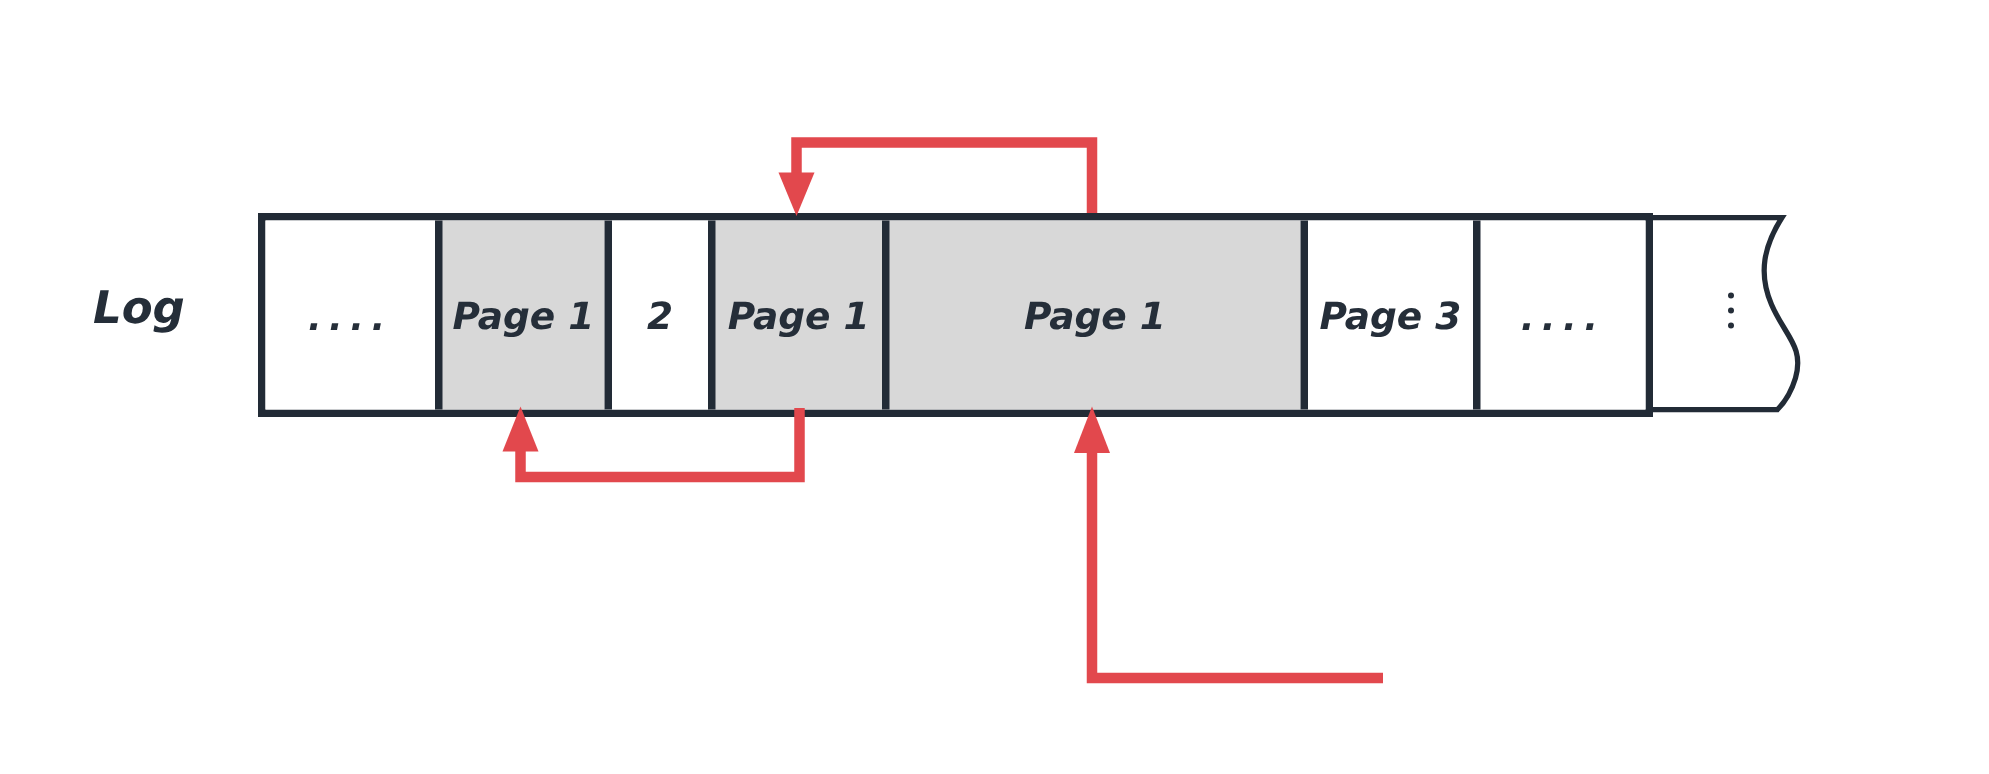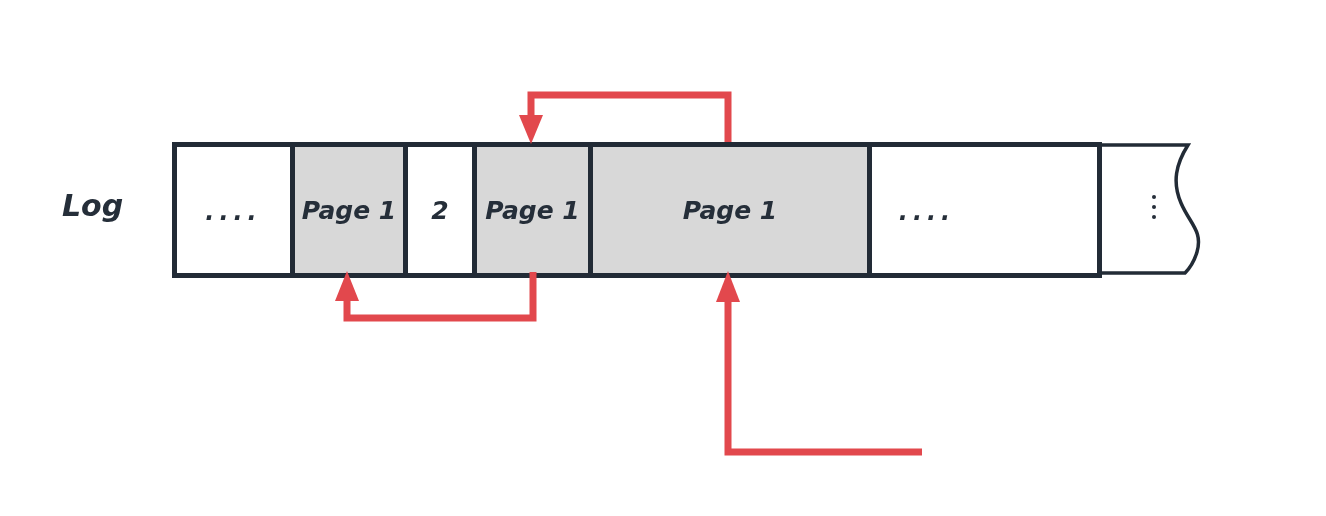--- a/index.html
+++ b/index.html
@@ -104,20 +104,23 @@
     </div>
     <div class="cell c3">
       <span>2</span>
     </div>
     <div class="cell c4 gray">
       <span>Page 1</span>
     </div>
     <div class="cell c5 gray">
       <span>Page 1</span>
     </div>
+    <div class="cell c6">
+      <span>Page 3</span>
+    </div>
     <div class="cell c7">
       <span class="dots-label">....</span>
     </div>
   </div>
 
   <div class="torn">
     <div class="vdots">
       <i></i>
       <i></i>
       <i></i>

